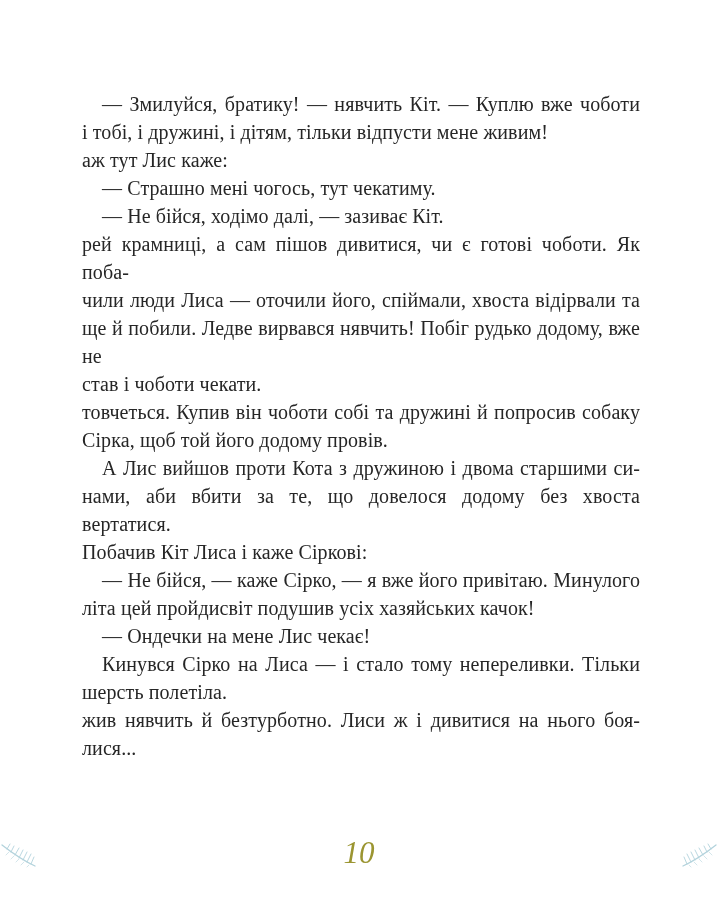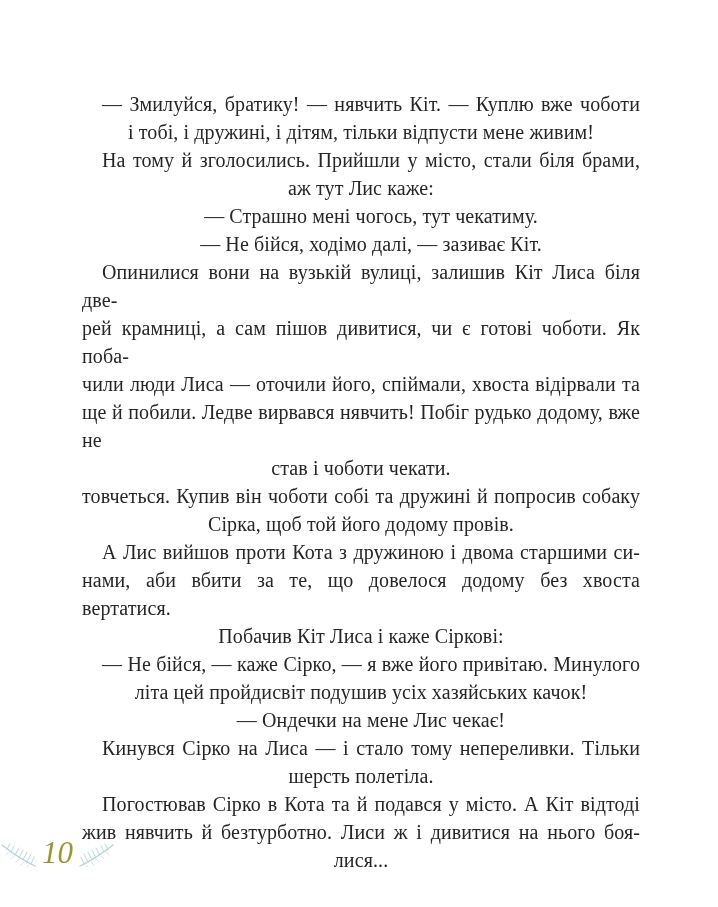--- a/index.html
+++ b/index.html
@@ -27,39 +27,39 @@
     color: #262626;
   }
   .para {
     margin: 0;
     padding: 0;
   }
   .line {
     font-size: 20px;
     line-height: 28px;
     letter-spacing: 0.1px;
-    text-align: center;
+    text-align: left;
   }
   .line.just {
     text-align: justify;
     text-align-last: justify;
   }
   .line.first {
     text-indent: 20px;
   }
   .footer {
     position: absolute;
     left: 0;
     top: 833px;
     width: 718px;
     height: 44px;
     display: flex;
-    justify-content: flex-start;
+    justify-content: space-between;
     align-items: center;
-    gap: 4px;
+    gap: 11px;
   }
   .pagenum {
     font-family: "Liberation Serif", "DejaVu Serif", serif;
     font-style: italic;
     font-size: 31px;
     line-height: 1;
     color: #9b9531;
     padding: 0 2px 6px 2px;
   }
   .orn {
@@ -73,31 +73,29 @@
 <body style="background: rgb(255, 255, 255);">
 
 <div class="page">
 
   <div class="text-block" style="color: rgb(38, 38, 38);">
       <div class="para">
         <div class="line first just">— Змилуйся, братику! — нявчить Кіт. — Куплю вже чоботи</div>
         <div class="line">і тобі, і дружині, і дітям, тільки відпусти мене живим!</div>
       </div>
       <div class="para">
-        <div class="line first just">На тому й зголосились. Прийшли у місто, стали біля брами,</div>
         <div class="line">аж тут Лис каже:</div>
       </div>
       <div class="para">
         <div class="line first">— Страшно мені чогось, тут чекатиму.</div>
       </div>
       <div class="para">
         <div class="line first">— Не бійся, ходімо далі, — зазиває Кіт.</div>
       </div>
       <div class="para">
-        <div class="line first just">Опинилися вони на вузькій вулиці, залишив Кіт Лиса біля две-</div>
         <div class="line just">рей крамниці, а сам пішов дивитися, чи є готові чоботи. Як поба-</div>
         <div class="line just">чили люди Лиса — оточили його, спіймали, хвоста відірвали та</div>
         <div class="line just">ще й побили. Ледве вирвався нявчить! Побіг рудько додому, вже не</div>
         <div class="line">став і чоботи чекати.</div>
       </div>
       <div class="para">
         <div class="line just">товчеться. Купив він чоботи собі та дружині й попросив собаку</div>
         <div class="line">Сірка, щоб той його додому провів.</div>
       </div>
       <div class="para">
@@ -110,21 +108,20 @@
         <div class="line">літа цей пройдисвіт подушив усіх хазяйських качок!</div>
       </div>
       <div class="para">
         <div class="line first">— Ондечки на мене Лис чекає!</div>
       </div>
       <div class="para">
         <div class="line first just">Кинувся Сірко на Лиса — і стало тому непереливки. Тільки</div>
         <div class="line">шерсть полетіла.</div>
       </div>
       <div class="para">
-        <div class="line first just">Погостював Сірко в Кота та й подався у місто. А Кіт відтоді</div>
         <div class="line just">жив нявчить й безтурботно. Лиси ж і дивитися на нього боя-</div>
         <div class="line">лися...</div>
       </div>
     </div>
 
   <div class="footer">
     <span class="orn left">
       <svg width="36" height="26" viewBox="0 0 36 26" xmlns="http://www.w3.org/2000/svg">
         <g class="orn-stroke" stroke="#aed0da" fill="none" stroke-linecap="round">
           <path d="M1,24 Q16,17 34,3" stroke-width="1.3"></path>

